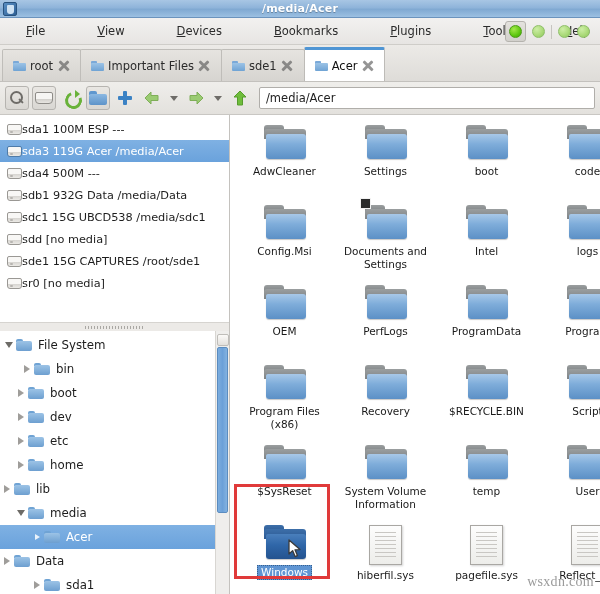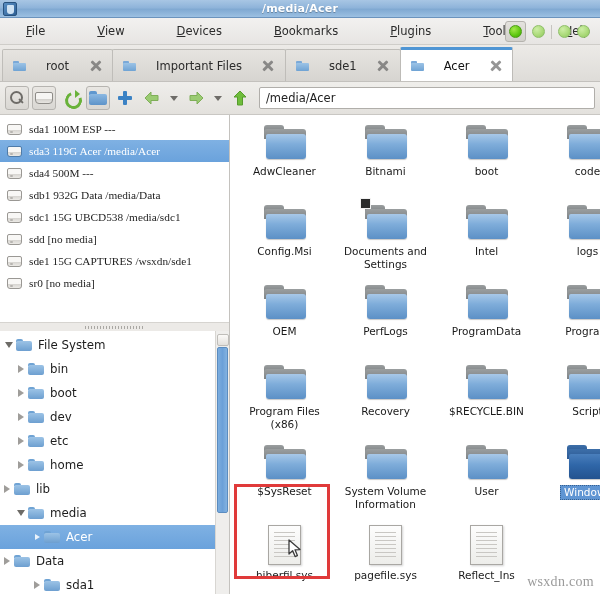--- a/index.html
+++ b/index.html
@@ -75,21 +75,21 @@
   .wb-sep { width: 1px; height: 14px; background: #c6c4c0; }
 
   
   .tabbar {
     height: 37px; flex: 0 0 37px;
     background: linear-gradient(to bottom,#eceae7,#dedcd8);
     border-bottom: 1px solid #c3c1bd;
     display: flex; align-items: flex-end; padding-left: 2px;
   }
   .tab {
-    height: 32px; display: flex; align-items: center; gap: 20px;
+    height: 32px; display: flex; align-items: center; gap: 4px;
     padding: 0 10px;
     background: linear-gradient(to bottom,#e6e4e0,#d6d4d0);
     border: 1px solid #bfbdb9; border-bottom: none;
     border-radius: 2px 2px 0 0;
     font-size: 11.5px; color: #2b2b2b;
     margin-right: -1px;
     cursor: default;
   }
   .tab.active {
     background: #ffffff;
@@ -192,24 +192,23 @@
     width: 230px; flex: 0 0 230px; display: flex; flex-direction: column;
     background: #ffffff; border-right: 1px solid #c4c2be; min-height: 0;
   }
 
   
   .devices {
     flex: 0 0 208px; background: #ffffff; padding-top: 3px; overflow: hidden;
     border-bottom: 1px solid #d6d4d0;
   }
   .dev-row {
-    height: 22px; display: flex; align-items: center; gap: 7px;
+    height: 22px; display: flex; align-items: center; gap: 0;
     padding-left: 7px; font-size: 11.3px; color: #1d1d1d; cursor: default;
     white-space: nowrap;
-    font-family: Liberation Serif, serif;
   }
   .dev-row.sel {
     background: linear-gradient(to bottom,#7fb1e3,#6aa2dc);
     color: #ffffff;
   }
   .hdd {
     width: 15px; height: 11px; flex: 0 0 15px; border-radius: 2px 2px 3px 3px;
     background: linear-gradient(to bottom,#f8f7f5 50%, #d4d2ce 52%, #eceae6);
     border: 1px solid #9a9894;
     position: relative;
@@ -465,21 +464,21 @@
         <div class="dev-row">
           <span class="hdd"></span>
           <span>sdc1 15G UBCD538 /media/sdc1</span>
         </div>
         <div class="dev-row">
           <span class="hdd"></span>
           <span>sdd [no media]</span>
         </div>
         <div class="dev-row">
           <span class="hdd"></span>
-          <span>sde1 15G CAPTURES /wsxdn/sde1</span>
+          <span>sde1 15G CAPTURES /root/sde1</span>
         </div>
         <div class="dev-row">
           <span class="hdd"></span>
           <span>sr0 [no media]</span>
         </div>
       </div>
 
       <div class="splitter">
         <div class="grip"></div>
       </div>
@@ -488,21 +487,21 @@
         <div class="tree">
 
           <div class="tree-row" style="padding-left:2px">
             <span class="twisty">
                 <span class="tw-down"></span>
               </span>
             <span class="tfolder"></span>
             <span>File System</span>
           </div>
 
-          <div class="tree-row" style="padding-left:14px">
+          <div class="tree-row" style="padding-left:20px">
             <span class="twisty">
                 <span class="tw-hollow"></span>
               </span>
             <span class="tfolder"></span>
             <span>bin</span>
           </div>
           <div class="tree-row" style="padding-left:14px">
             <span class="twisty">
                 <span class="tw-hollow"></span>
               </span>
@@ -586,21 +585,21 @@
               <div class="front-part"></div>
             </div>
           <div class="cell-label">AdwCleaner</div>
         </div>
         <div class="cell">
           <div class="big-folder">
               <div class="tab-part"></div>
               <div class="back-part"></div>
               <div class="front-part"></div>
             </div>
-          <div class="cell-label">Bitnami</div>
+          <div class="cell-label">Settings</div>
         </div>
         <div class="cell">
           <div class="big-folder">
               <div class="tab-part"></div>
               <div class="back-part"></div>
               <div class="front-part"></div>
             </div>
           <div class="cell-label">boot</div>
         </div>
         <div class="cell">
@@ -720,20 +719,28 @@
             </div>
           <div class="cell-label">$SysReset</div>
         </div>
         <div class="cell">
           <div class="big-folder">
               <div class="tab-part"></div>
               <div class="back-part"></div>
               <div class="front-part"></div>
             </div>
           <div class="cell-label">System Volume Information</div>
+        </div>
+        <div class="cell">
+          <div class="big-folder">
+              <div class="tab-part"></div>
+              <div class="back-part"></div>
+              <div class="front-part"></div>
+            </div>
+          <div class="cell-label">temp</div>
         </div>
         <div class="cell">
           <div class="big-folder">
               <div class="tab-part"></div>
               <div class="back-part"></div>
               <div class="front-part"></div>
             </div>
           <div class="cell-label">User</div>
         </div>
 

